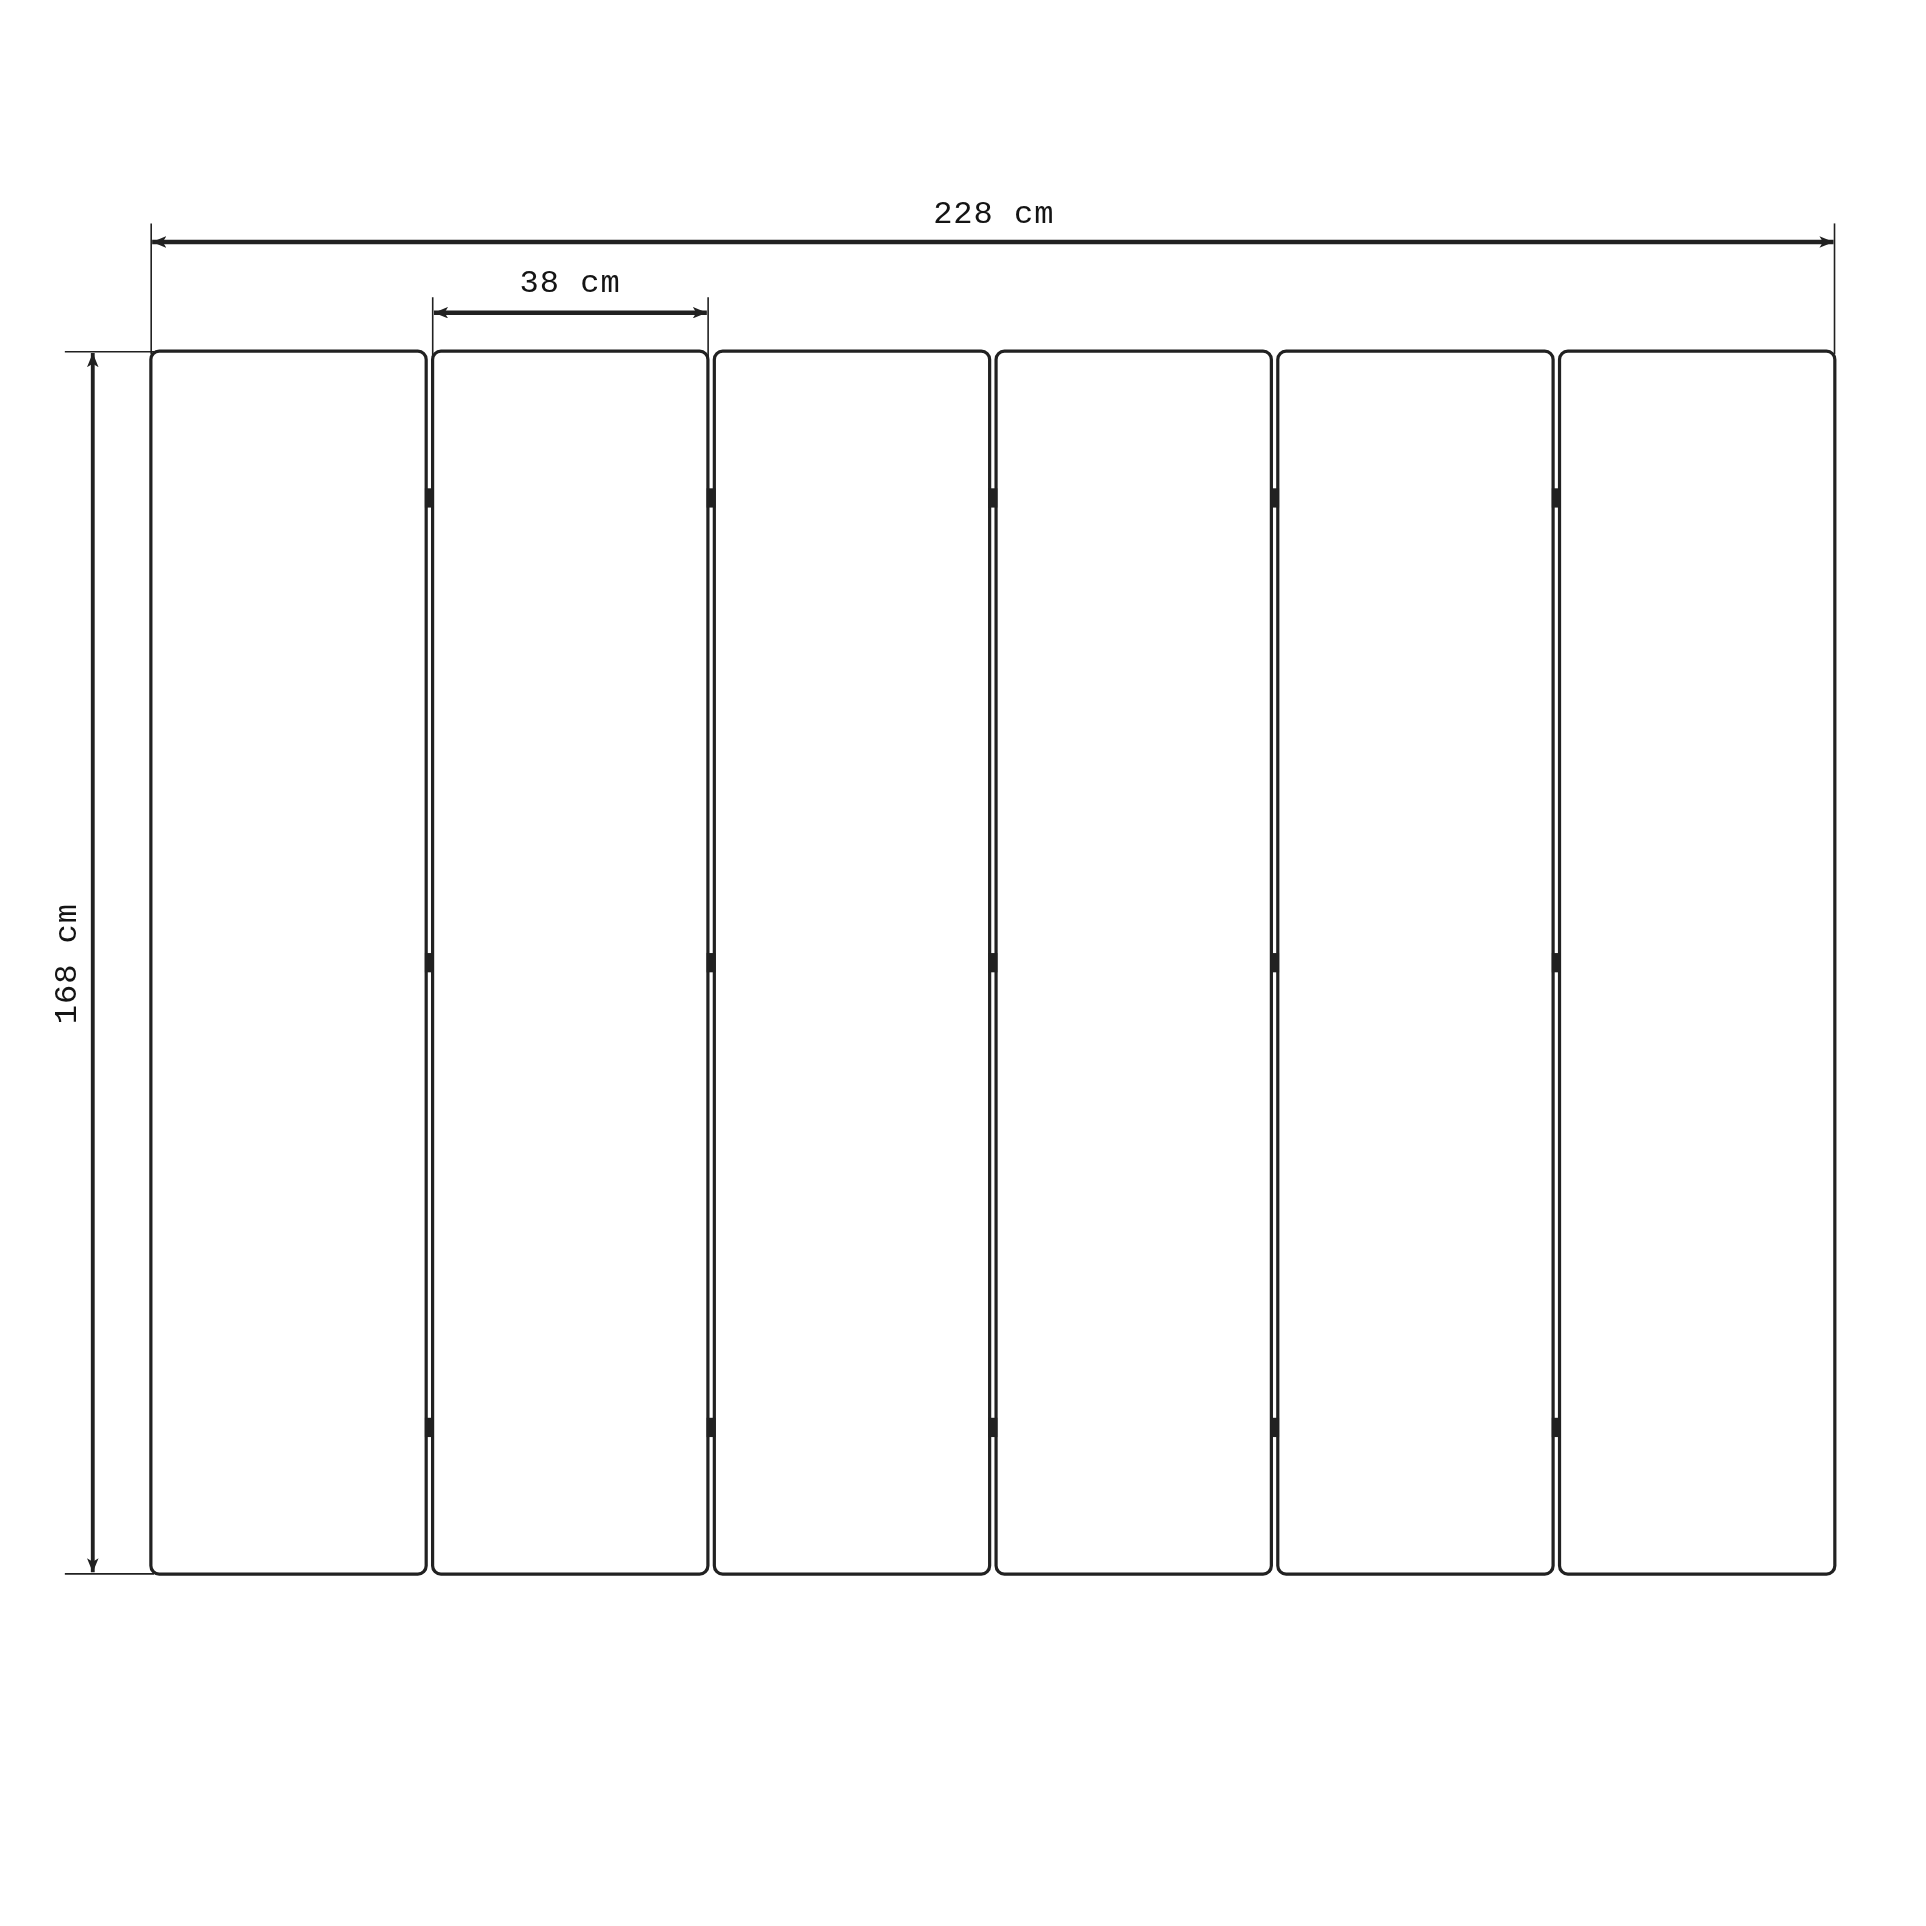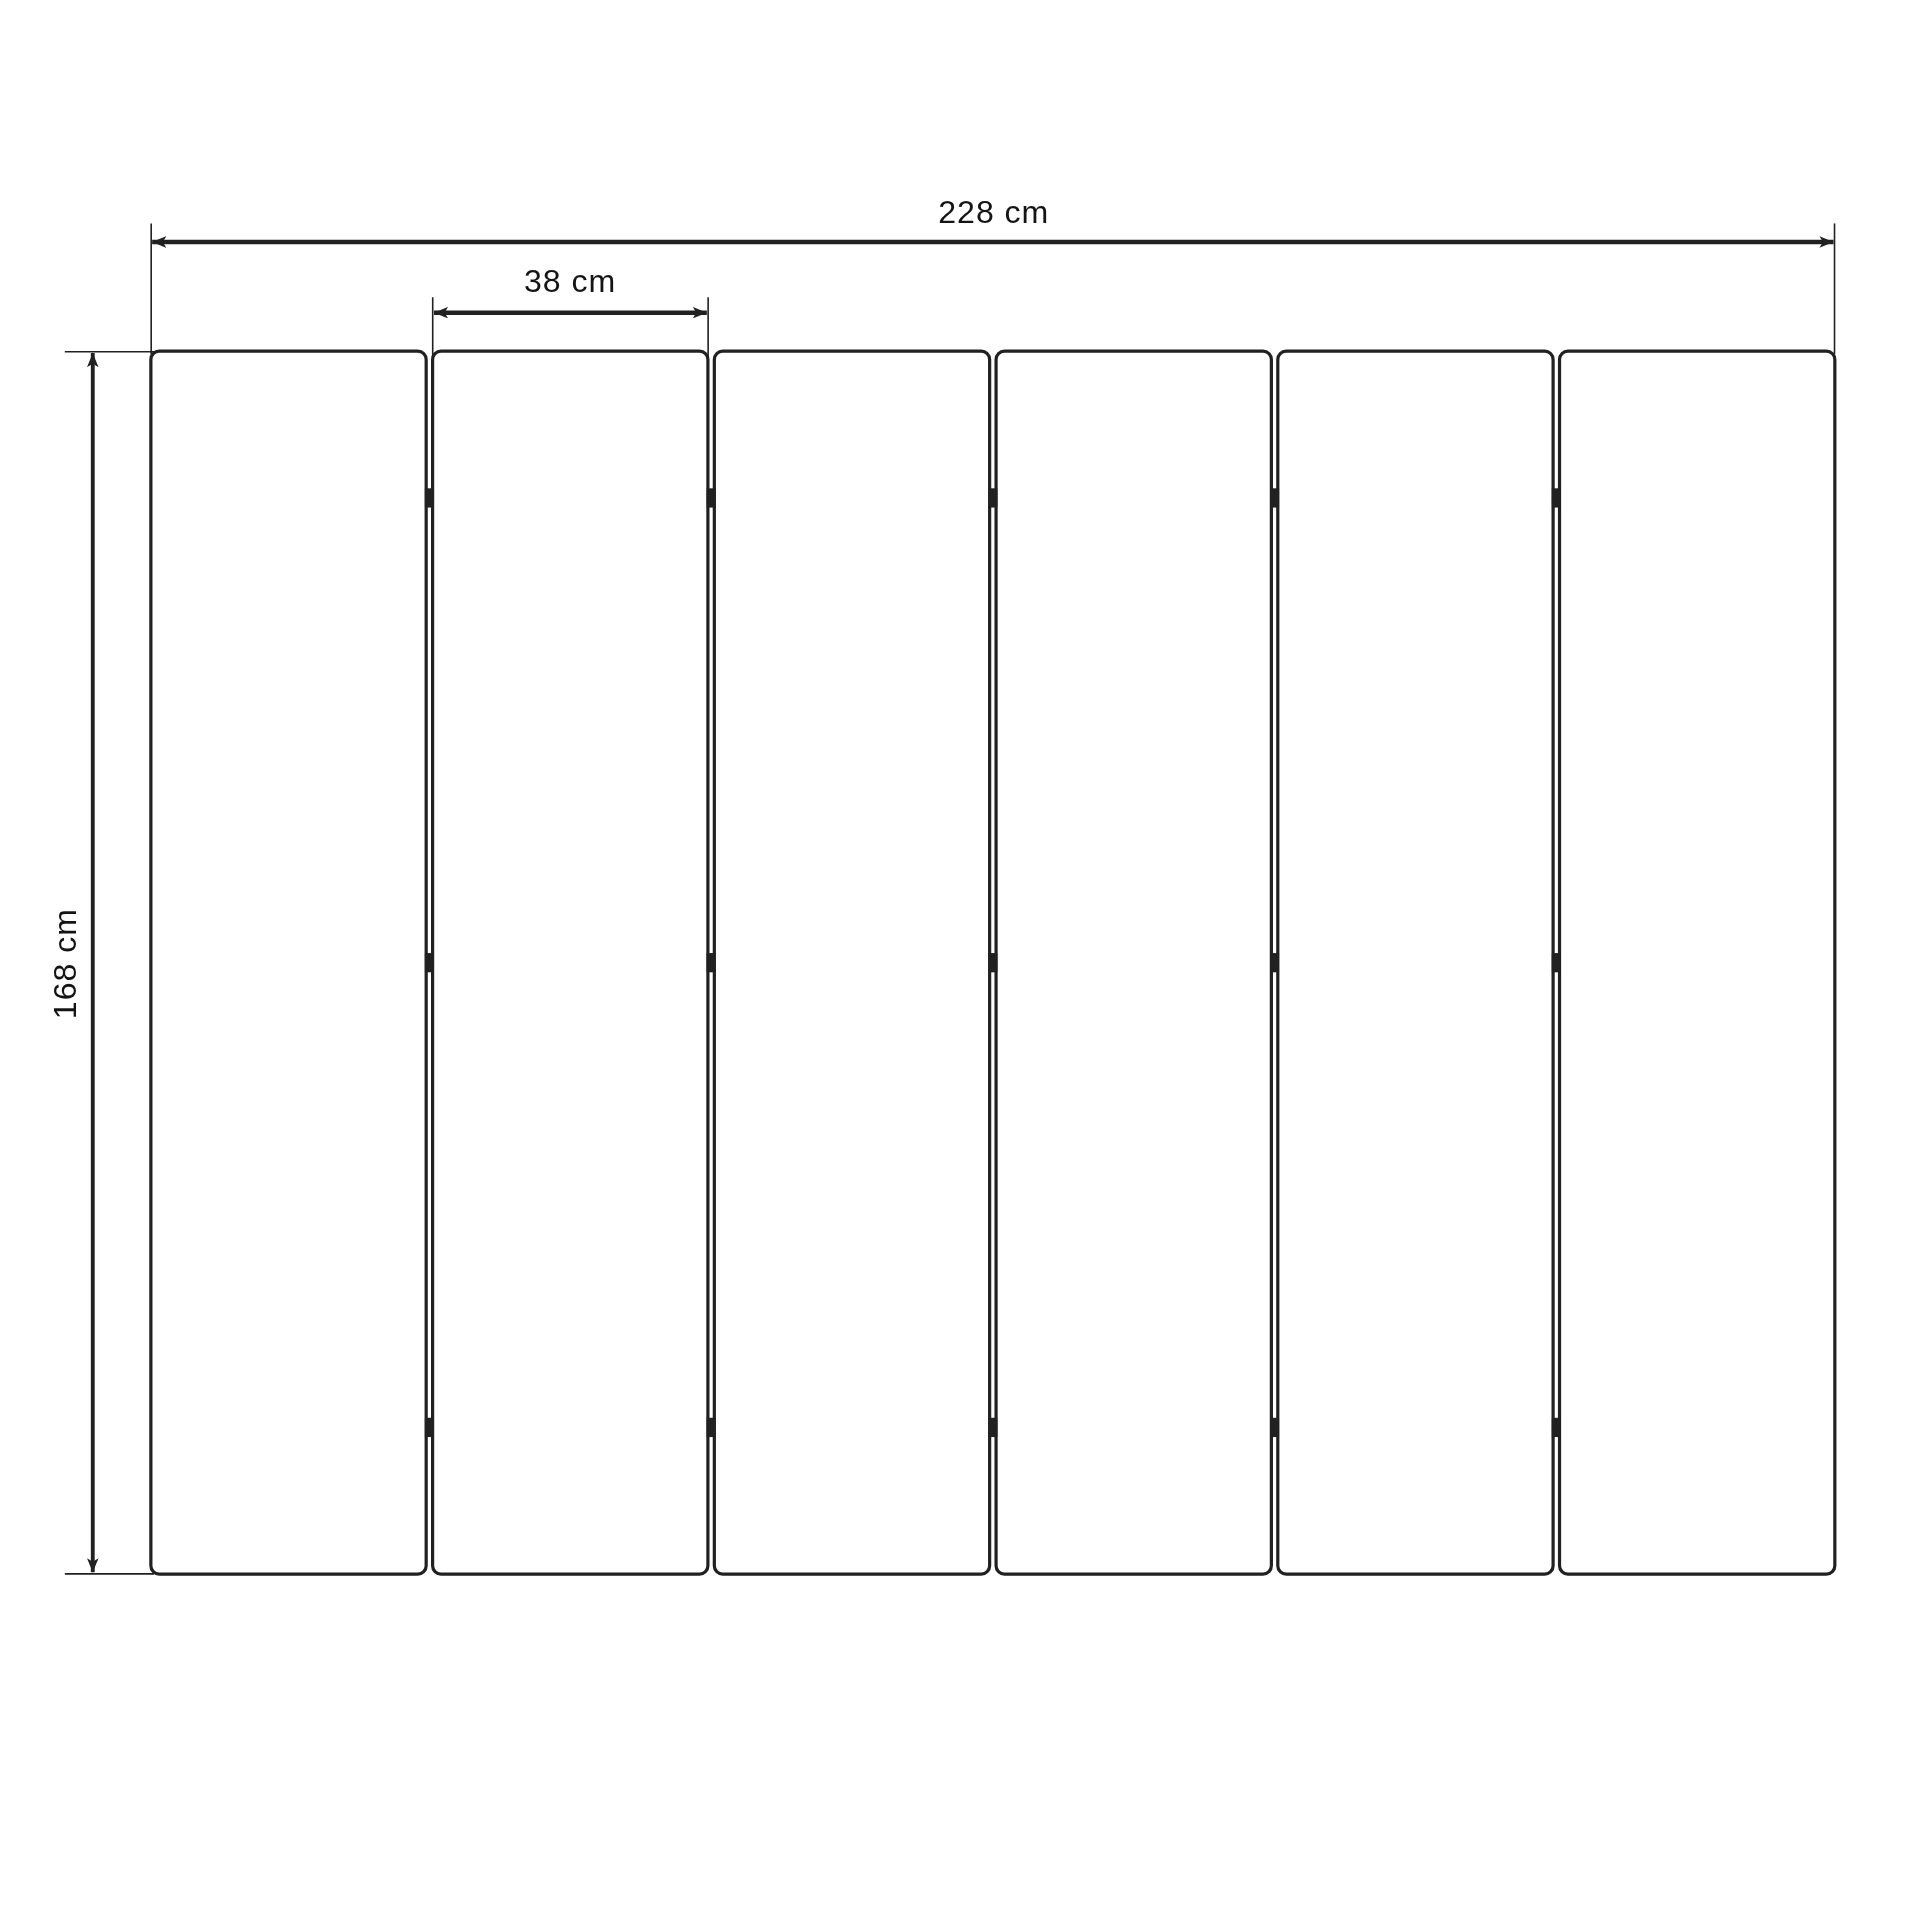--- a/index.html
+++ b/index.html
@@ -3,21 +3,21 @@
 <meta charset="utf-8">
 <style>
   :root{
     --line:#212121;
     --text:#141414;
     --bg:#ffffff;
   }
   *{margin:0;padding:0;box-sizing:border-box;}
   html,body{width:1926px;height:1926px;background:var(--bg);overflow:hidden;}
   body{font-family:"Liberation Sans", sans-serif;}
-  .canvas{position:relative;width:1926px;height:1926px;background:var(--bg);}
+  .canvas{position:relative;width:1926px;height:1926px;background:var(--bg);font-family:Liberation Mono, monospace;}
   svg{display:block;}
   .ext-line{stroke:var(--line);stroke-width:2.5;}
   .dim-line{stroke:var(--line);stroke-width:7;}
   .dim-line-v{stroke:var(--line);stroke-width:6;}
   .panel{fill:var(--bg);stroke:var(--line);stroke-width:5;}
   .hinge{fill:var(--line);stroke:none;}
   .dim-label{fill:var(--text);font-size:50px;letter-spacing:1.5px;font-weight:400;}
 </style>
 </head>
 <body>

